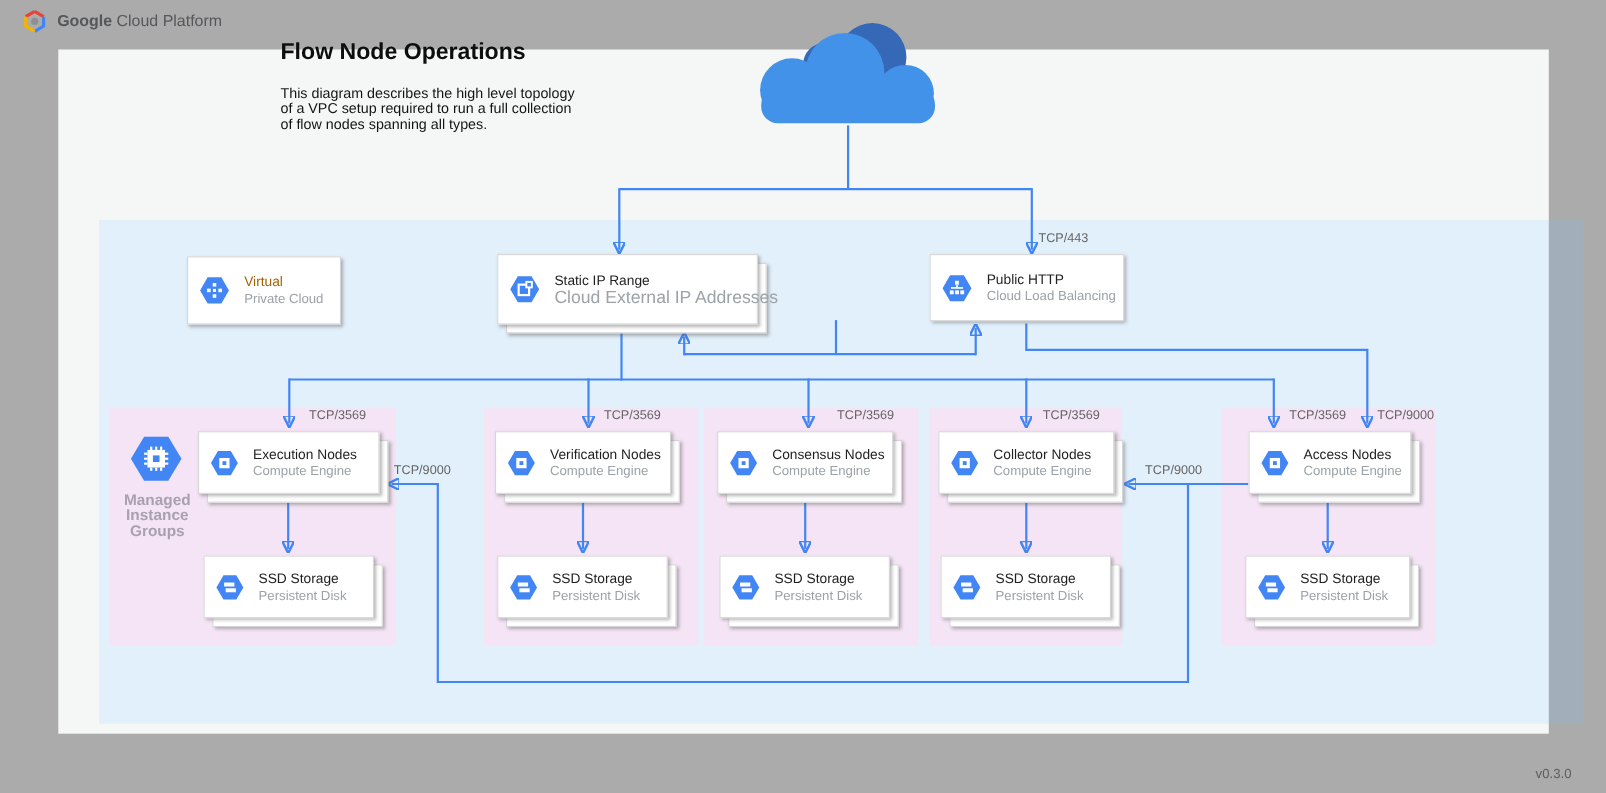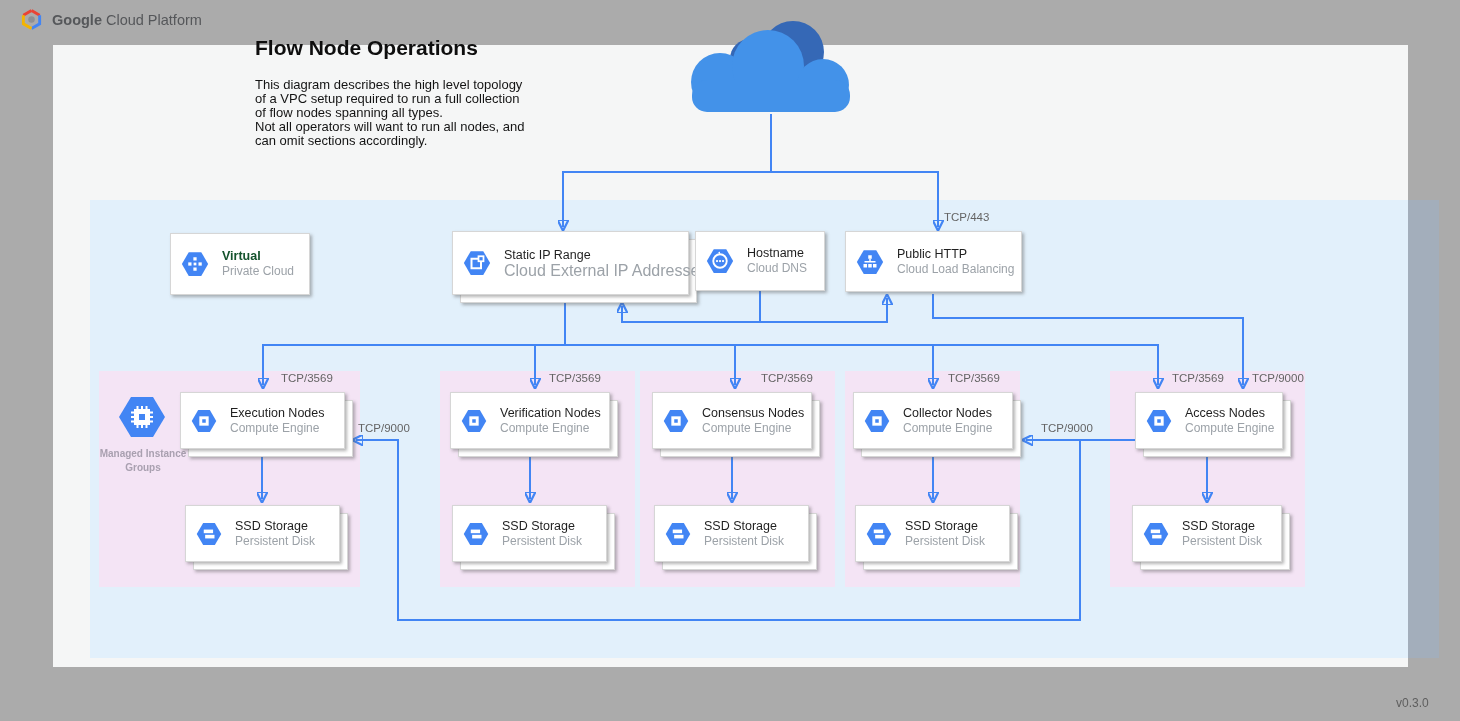--- a/index.html
+++ b/index.html
@@ -10,29 +10,29 @@
   .group{position:absolute;top:371px;height:216px;background:#F4E4F5;}
   .wires{position:absolute;left:0;top:0;pointer-events:none;}
   .wires path{stroke:#4285F4;stroke-width:2;fill:none;}
   .wires .arr{marker-end:url(#ah);}
   .stack,.single{position:absolute;}
   .card-back{position:absolute;left:8px;top:8px;width:100%;height:100%;background:#FFFFFF;border:1px solid #D6D6D6;box-sizing:border-box;box-shadow:2px 2px 3px rgba(90,90,90,.45);}
   .face{position:absolute;inset:0;background:#FFFFFF;border:1px solid #D6D6D6;box-sizing:border-box;box-shadow:2px 2px 3px rgba(90,90,90,.45);display:flex;align-items:center;padding:0 8px;}
   .face svg{flex:0 0 auto;margin-right:11px;}
   .t1{font-size:12.5px;color:#1F1F1F;line-height:15px;white-space:nowrap;}
   .t2{font-size:12px;color:#9CA2A8;line-height:15px;white-space:nowrap;}
-  .t1.muted{color:#14532d;font-weight:bold;}
+  .t1.muted{color:#a16207;}
   .port-label{position:absolute;font-size:11.5px;color:#646464;white-space:nowrap;}
   .page-title{position:absolute;left:255px;top:36px;font-size:21px;font-weight:bold;color:#0E0E0E;}
   .desc{position:absolute;left:255px;top:78px;width:278px;font-size:13px;line-height:14px;color:#141414;}
   .desc p{margin:0;}
   .brand{position:absolute;left:20px;top:7px;display:flex;align-items:center;}
   .brand-text{margin-left:9px;font-size:14.5px;color:#55575A;}
   .brand-text b{font-weight:bold;margin-right:4px;text-align:right;}
-  .mig-label{position:absolute;left:98px;top:447px;width:90px;text-align:center;font-size:10px;font-weight:bold;color:#A9A0B0;line-height:14px;}
+  .mig-label{position:absolute;left:98px;top:447px;width:90px;text-align:center;font-size:14px;font-weight:bold;color:#A9A0B0;line-height:14px;}
   .version{position:absolute;left:1396px;top:696px;font-size:12px;color:#5E5E5E;}
 </style>
 </head>
 <body>
 
 <div class="stage">
 
   <div class="canvas"></div>
   <div class="vpc-rect"></div>
   <div class="vpc-overhang"></div>
@@ -90,21 +90,20 @@
       <path d="M20.5 7.5 L20.5 16.5 L12 21.5" stroke="#4285F4" stroke-width="3" fill="none"></path>
       <path d="M3.5 7.5 L3.5 16.5 L12 21.5" stroke="#F4B400" stroke-width="3" fill="none"></path>
       <circle cx="12" cy="12" r="3.4" fill="#8E9094"></circle>
     </svg>
     <div class="brand-text"><b>Google</b><span>Cloud Platform</span></div>
   </div>
 
   <div class="page-title">Flow Node Operations</div>
   <div class="desc">
     <p>This diagram describes the high level topology of a VPC setup required to run a full collection of flow nodes spanning all types.</p>
-    <p>Not all operators will want to run all nodes, and can omit sections accordingly.</p>
   </div>
 
   <div class="single" style="left:170px;top:233px;width:140px;height:62px;">
     <div class="face">
       <svg width="32" height="30" viewBox="0 0 24 24">
         <polygon points="1.5,12 7,2.5 17,2.5 22.5,12 17,21.5 7,21.5" fill="#4285F4"></polygon>
         <rect x="10.7" y="6.6" width="2.6" height="2.6" fill="#fff"></rect>
         <rect x="10.7" y="14.8" width="2.6" height="2.6" fill="#fff"></rect>
         <rect x="6.6" y="10.7" width="2.6" height="2.6" fill="#fff"></rect>
         <rect x="14.8" y="10.7" width="2.6" height="2.6" fill="#fff"></rect>
@@ -125,36 +124,20 @@
         <rect x="7.6" y="8.6" width="7.6" height="7.6" fill="none" stroke="#fff" stroke-width="1.6"></rect>
         <rect x="13.2" y="6.6" width="4" height="4" fill="#4285F4" stroke="#fff" stroke-width="1.4"></rect>
       </svg>
       <div class="txt">
         <div class="t1">Static IP Range</div>
         <div class="t2" style="font-size:16px;">Cloud External IP Addresses</div>
       </div>
     </div>
   </div>
 
-  <div class="single" style="left:695px;top:231px;width:130px;height:60px;">
-    <div class="face">
-      <svg width="32" height="30" viewBox="0 0 24 24">
-        <polygon points="1.5,12 7,2.5 17,2.5 22.5,12 17,21.5 7,21.5" fill="#4285F4"></polygon>
-        <circle cx="12" cy="12" r="5.4" fill="none" stroke="#fff" stroke-width="1.5"></circle>
-        <circle cx="9.6" cy="12" r="0.9" fill="#fff"></circle>
-        <circle cx="12" cy="12" r="0.9" fill="#fff"></circle>
-        <circle cx="14.4" cy="12" r="0.9" fill="#fff"></circle>
-        <path d="M12 6.6 L10.4 5.4 L12 4.4 Z" fill="#fff"></path>
-      </svg>
-      <div class="txt">
-        <div class="t1">Hostname</div>
-        <div class="t2">Cloud DNS</div>
-      </div>
-    </div>
-  </div>
 
   <div class="single" style="left:845px;top:231px;width:177px;height:61px;">
     <div class="face">
       <svg width="32" height="30" viewBox="0 0 24 24">
         <polygon points="1.5,12 7,2.5 17,2.5 22.5,12 17,21.5 7,21.5" fill="#4285F4"></polygon>
         <rect x="10.6" y="6.6" width="2.8" height="2.8" fill="#fff"></rect>
         <rect x="11.4" y="9.4" width="1.2" height="2.2" fill="#fff"></rect>
         <rect x="7.6" y="11.2" width="8.8" height="1.2" fill="#fff"></rect>
         <rect x="6.8" y="13.6" width="2.8" height="2.8" fill="#fff"></rect>
         <rect x="10.6" y="13.6" width="2.8" height="2.8" fill="#fff"></rect>

